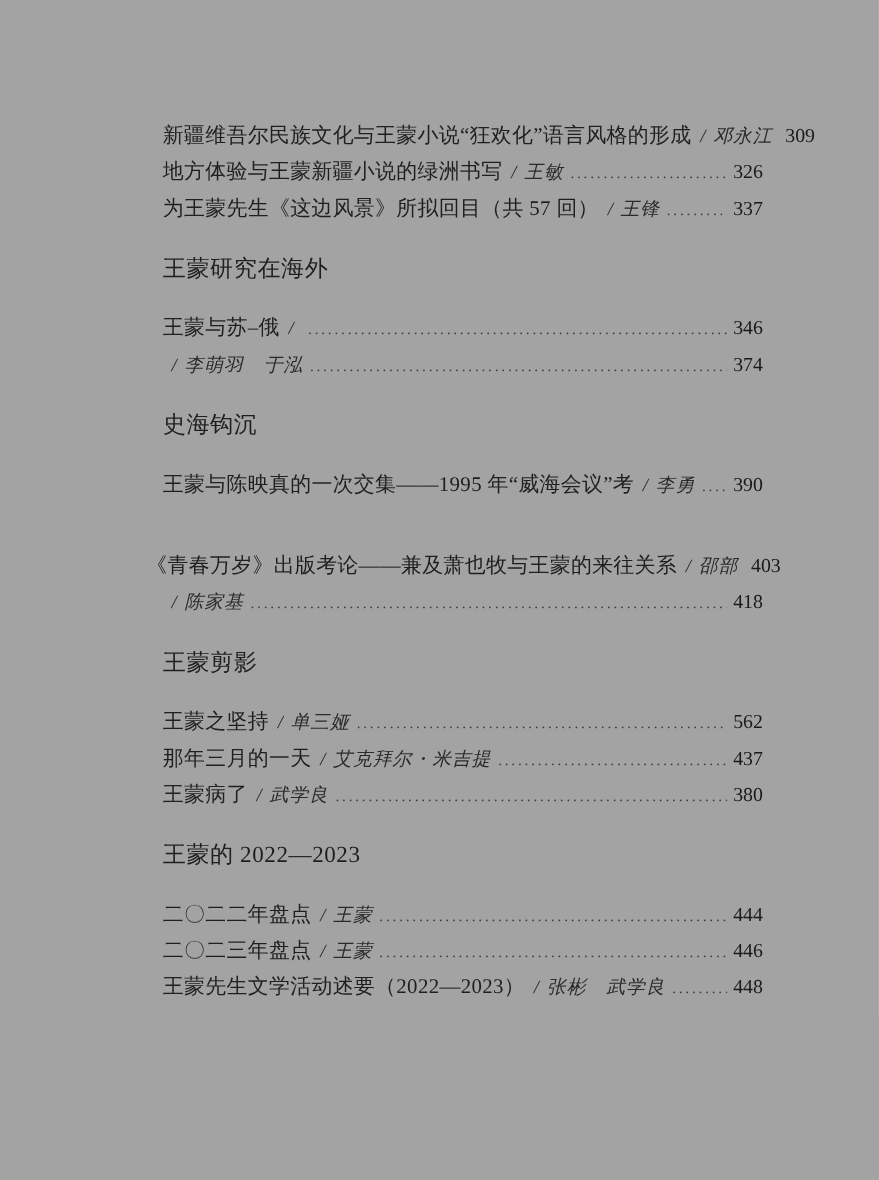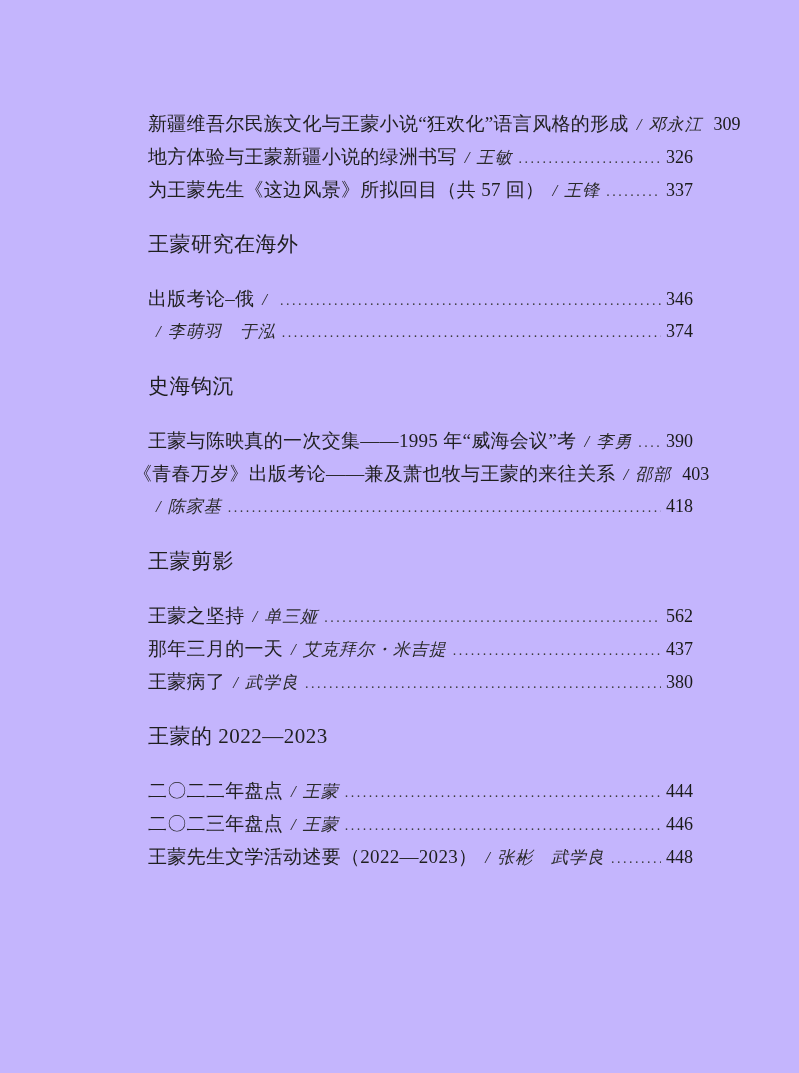--- a/index.html
+++ b/index.html
@@ -6,21 +6,21 @@
   body {
     width: 799px; height: 1073px;
     background: #ffffff;
     font-family: "Liberation Serif", "DejaVu Serif", serif;
     color: #1f1f1f;
     overflow: hidden;
   }
   .page {
     position: relative;
     width: 799px; height: 1073px;
-    background: #c4b5fd;
+    background: #a3a3a3;
   }
   .toc {
     position: absolute;
     left: 148px; top: 107px;
     width: 546px;
   }
   .heading {
     height: 33px;
     margin-top: 22px;
     margin-bottom: 21px;
@@ -30,21 +30,21 @@
     letter-spacing: 0.5px;
     white-space: nowrap;
   }
   .row {
     display: flex;
     align-items: baseline;
     height: 33px;
     line-height: 33px;
     white-space: nowrap;
   }
-  .row.hang { margin-left: -15px; }
+  .row.hang { margin-left: -15px; margin-top: 41px; }
   .title {
     font-size: 19px;
     flex-shrink: 0;
     letter-spacing: 0.3px;
   }
   .sep {
     font-size: 17px;
     margin: 0 7px 0 8px;
     flex-shrink: 0;
     font-style: italic;
@@ -62,21 +62,21 @@
     overflow: hidden;
     min-width: 0;
     margin: 0 5px 0 6px;
     font-size: 14px;
     letter-spacing: 2.5px;
     color: #3c3c3c;
   }
   .pagenum {
     font-size: 18px;
     min-width: 28px;
-    text-align: left;
+    text-align: center;
     flex-shrink: 0;
     color: #1a1a1a;
   }
 </style>
 </head>
 <body>
 
 <div class="page">
   <div class="toc">
 
@@ -100,21 +100,21 @@
         <span class="sep">/</span>
         <span class="authors">王锋</span>
         <span class="dots">................................................................................................................................................................</span>
         <span class="pagenum">337</span>
       </div>
     </div>
 
     <div>
       <div class="heading">王蒙研究在海外</div>
       <div class="row">
-        <span class="title">出版考论–俄</span>
+        <span class="title">王蒙与苏–俄</span>
         <span class="sep">/</span>
         <span class="dots">................................................................................................................................................................</span>
         <span class="pagenum">346</span>
       </div>
       <div class="row">
         <span class="sep">/</span>
         <span class="authors">李萌羽　于泓</span>
         <span class="dots">................................................................................................................................................................</span>
         <span class="pagenum">374</span>
       </div>

